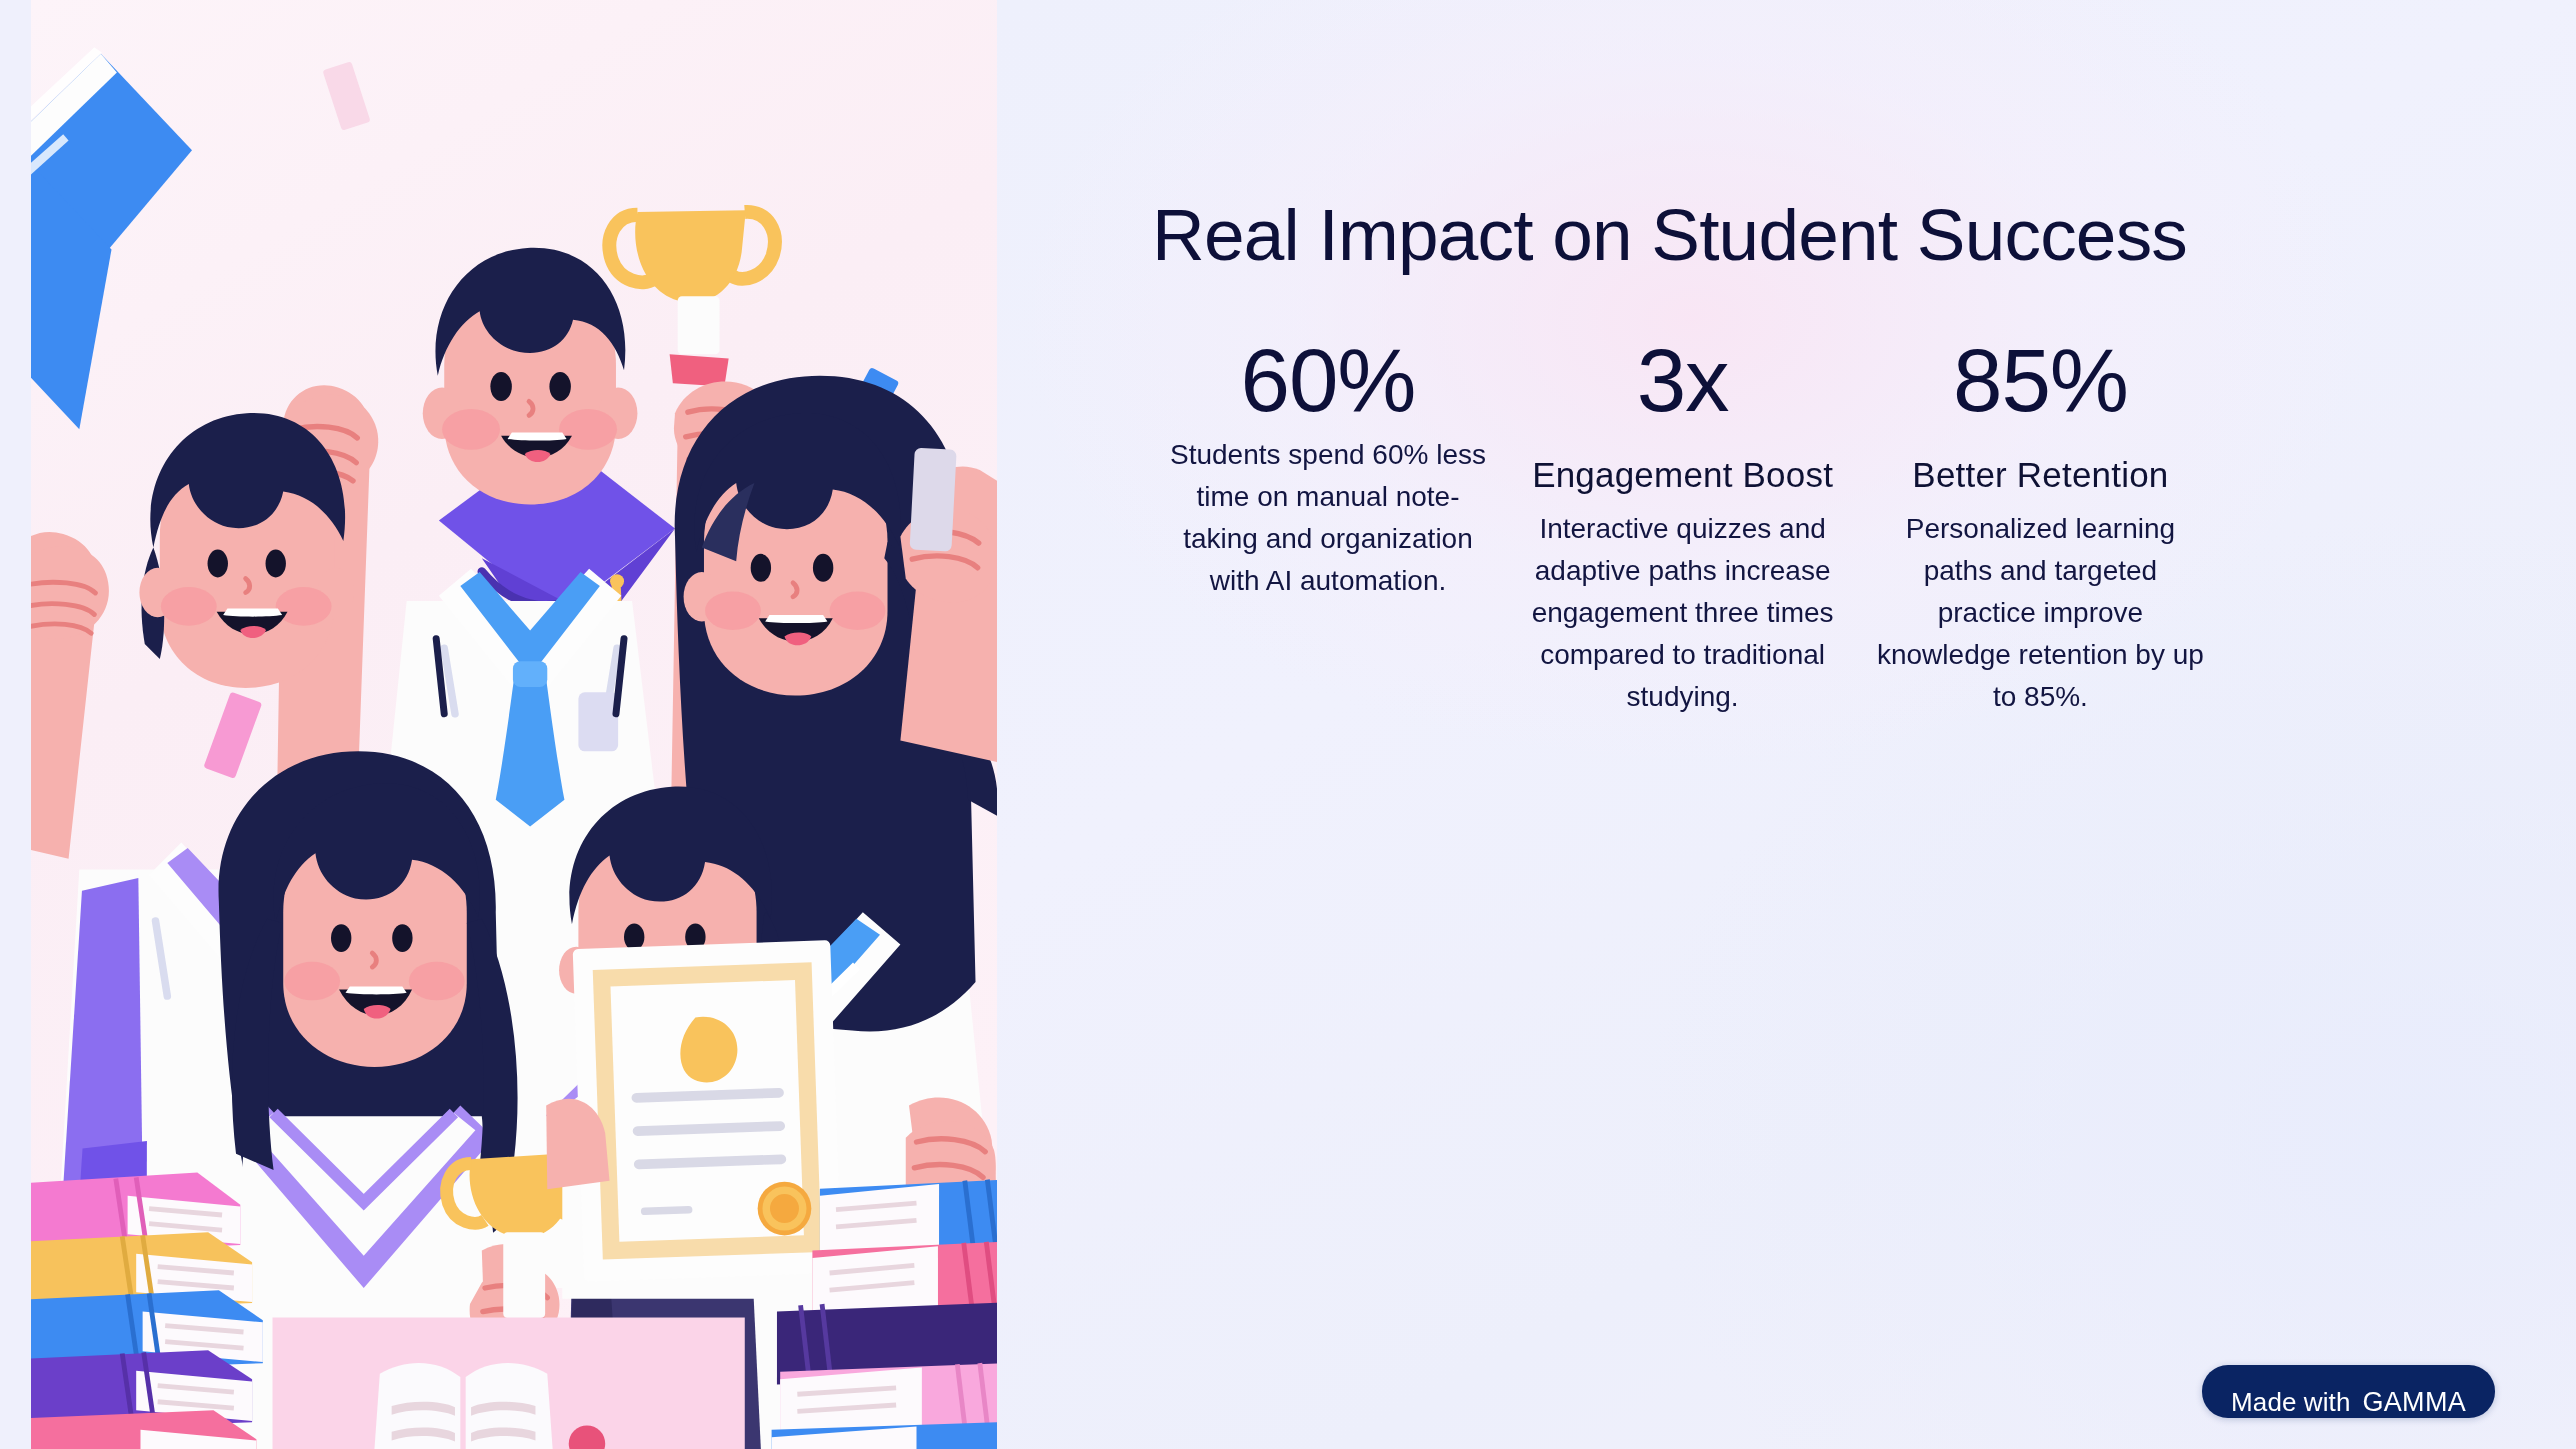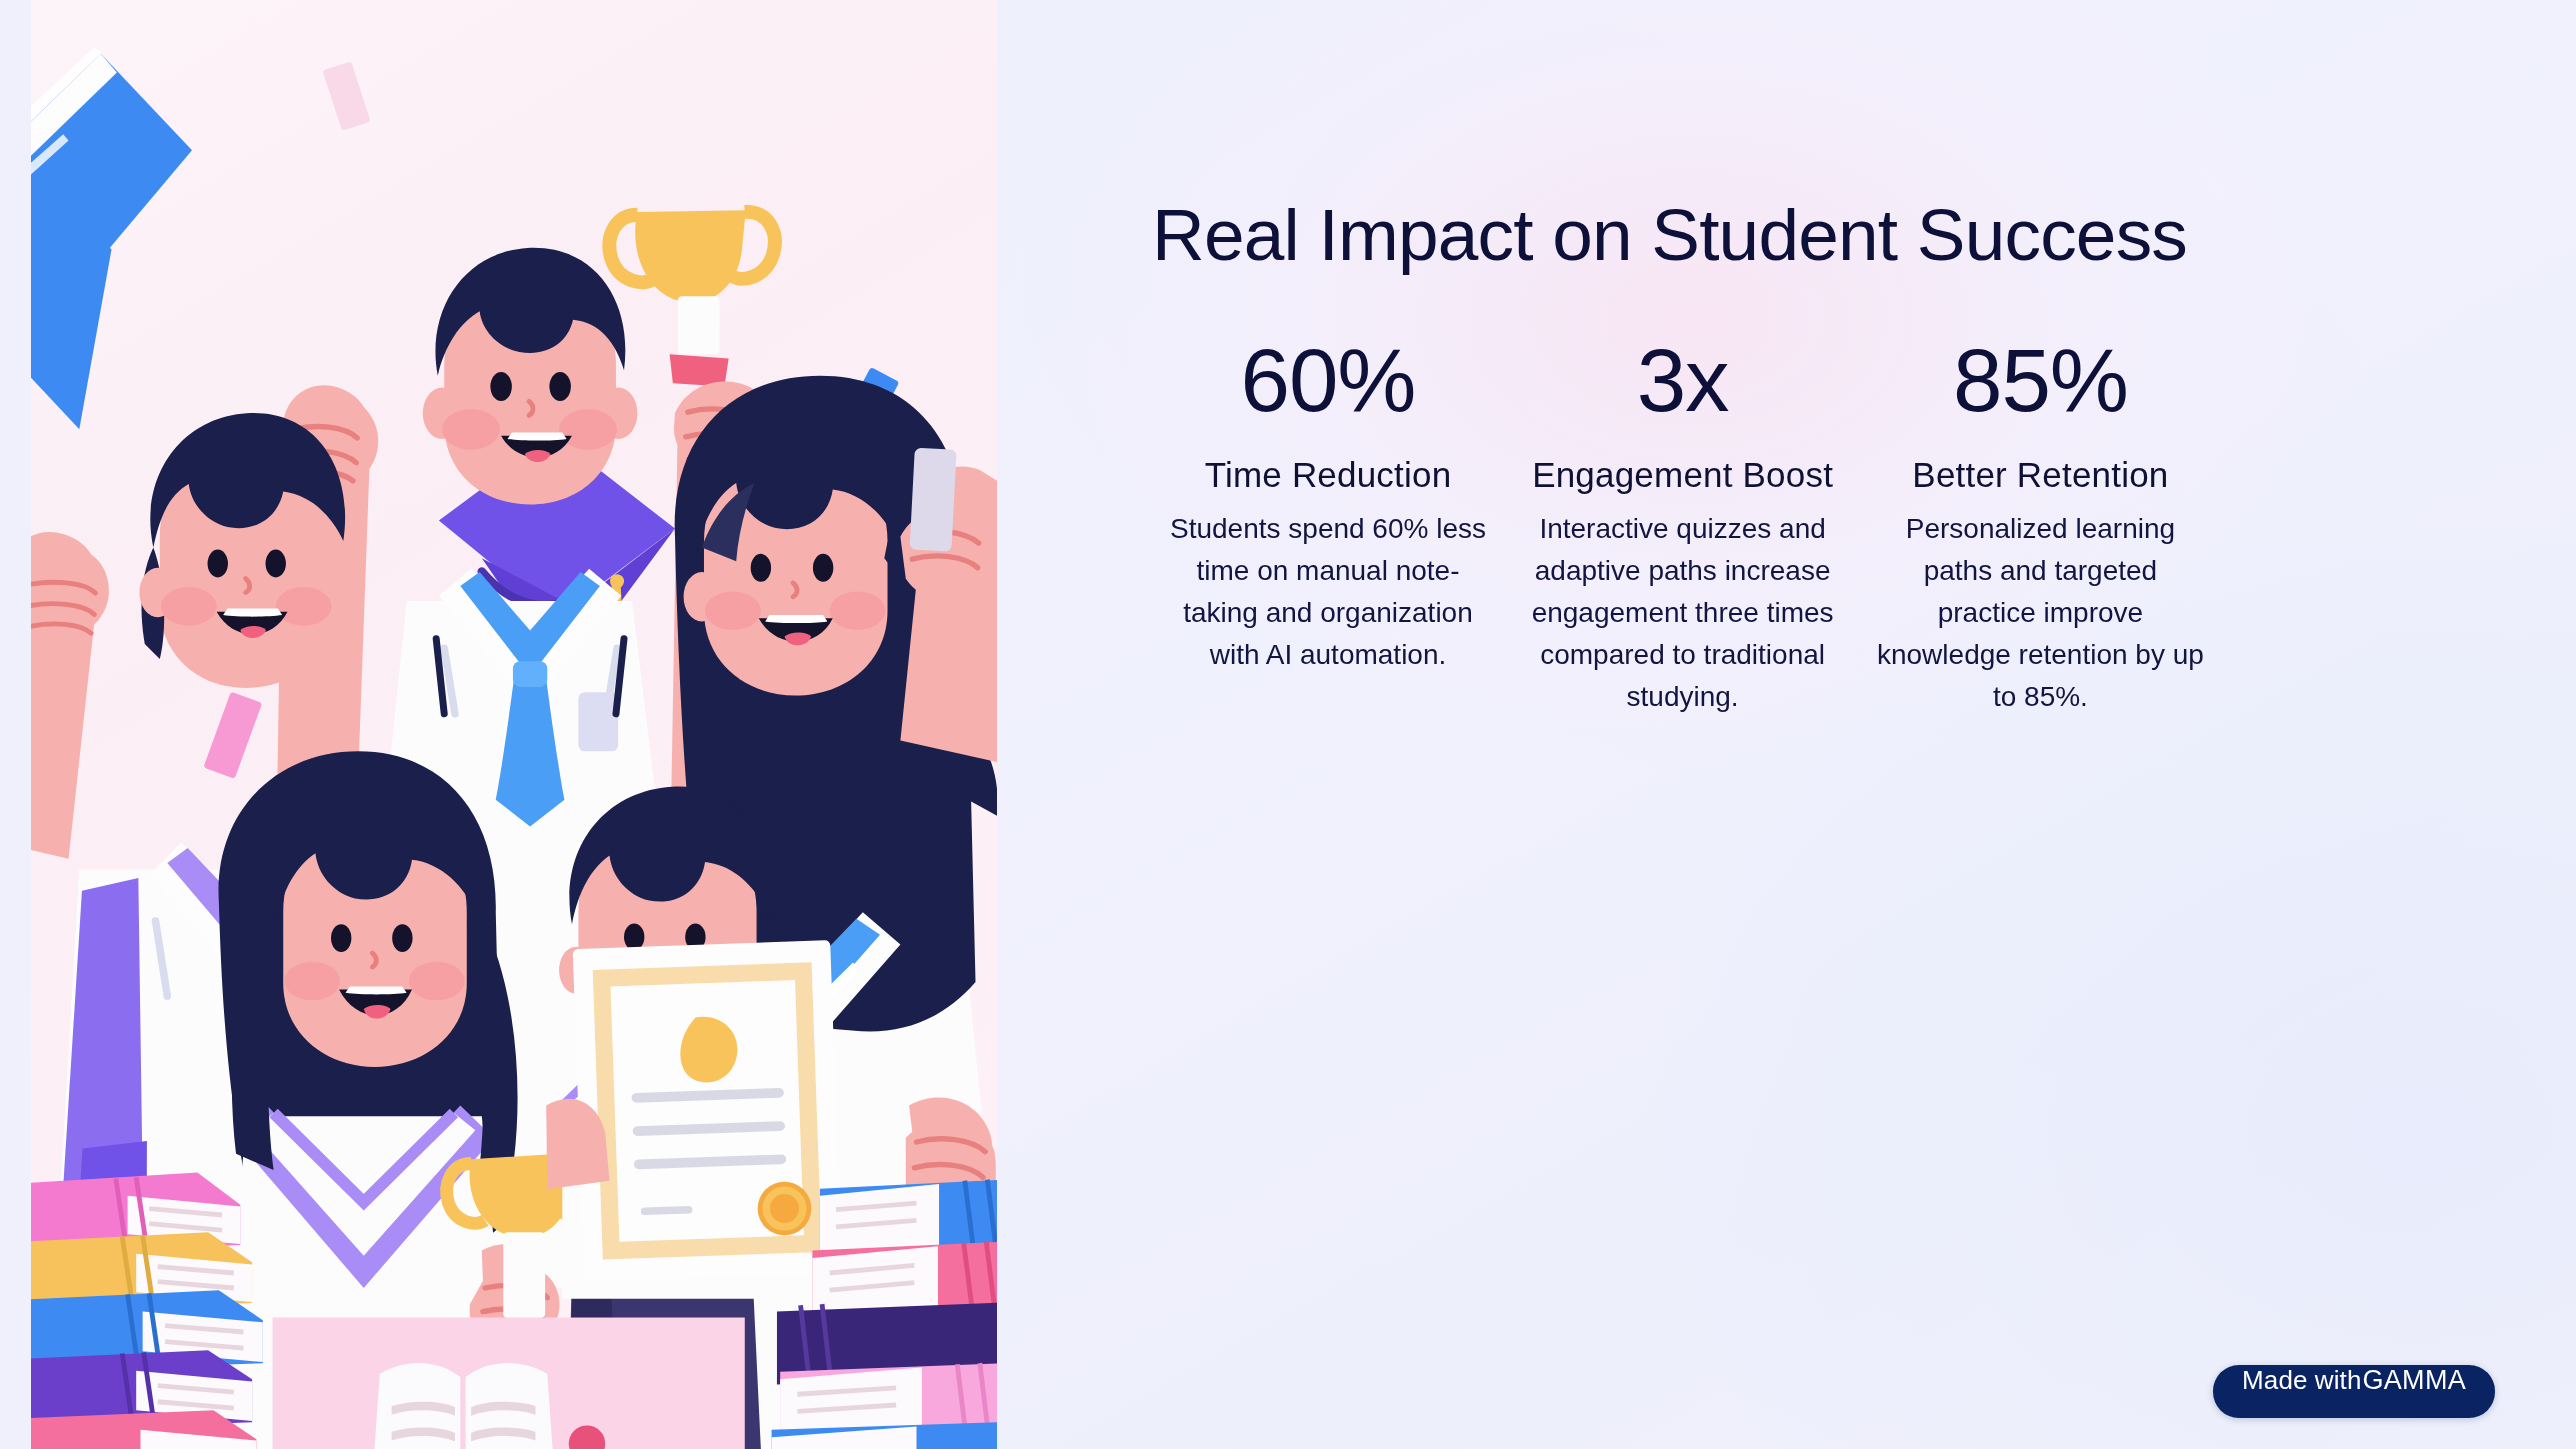--- a/index.html
+++ b/index.html
@@ -89,22 +89,22 @@
   }
 
   
   .gamma-badge {
     position:absolute;
     right:81px; bottom:31px;
     height:53px;
     padding:0 29px;
     border-radius:26px;
     background:#0a2463;
-    display:flex; align-items:flex-start; justify-content:center;
-    gap:1px;
+    display:flex; align-items:flex-end; justify-content:center;
+    gap:12px;
     box-shadow:0 1.6px 7.5px rgba(10,36,99,.22);
   }
   .gamma-badge .gm-made {
     font-size:26px; color:#ffffff; font-weight:400; letter-spacing:0.1px;
   }
   .gamma-badge .gm-logo {
     font-size:27px; color:#ffffff; font-weight:400; letter-spacing:0.3px;
   }
 </style>
 </head>
@@ -495,21 +495,20 @@
   </div>
 
   <div class="content-panel">
 
     <h1 class="page-title">Real Impact on Student Success</h1>
 
     <div class="stats-row">
 
       <div class="stat-col">
         <div class="stat-value">60%</div>
-        <div class="stat-label">Time Reduction</div>
         <div class="stat-desc">Students spend 60% less time on manual note-taking and organization with AI automation.</div>
       </div>
 
       <div class="stat-col">
         <div class="stat-value">3x</div>
         <div class="stat-label">Engagement Boost</div>
         <div class="stat-desc">Interactive quizzes and adaptive paths increase engagement three times compared to traditional studying.</div>
       </div>
 
       <div class="stat-col">

